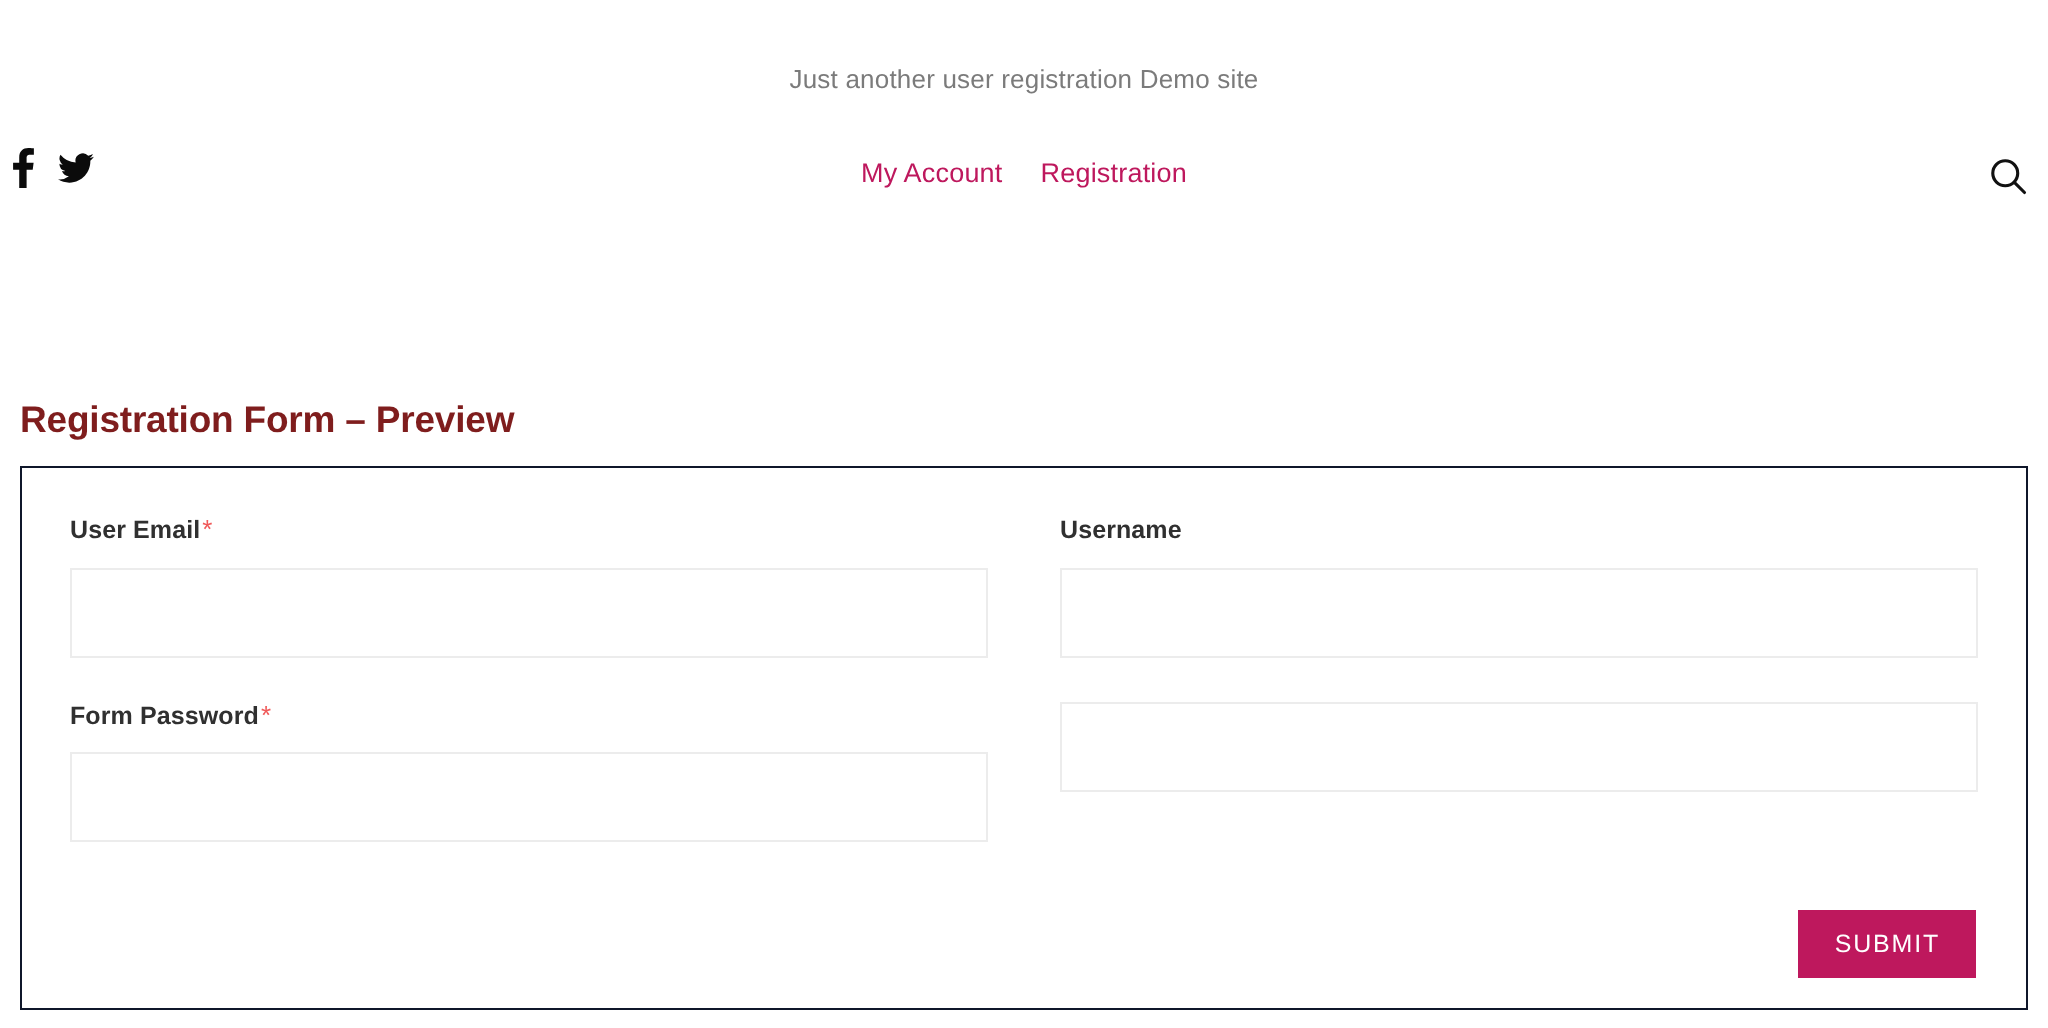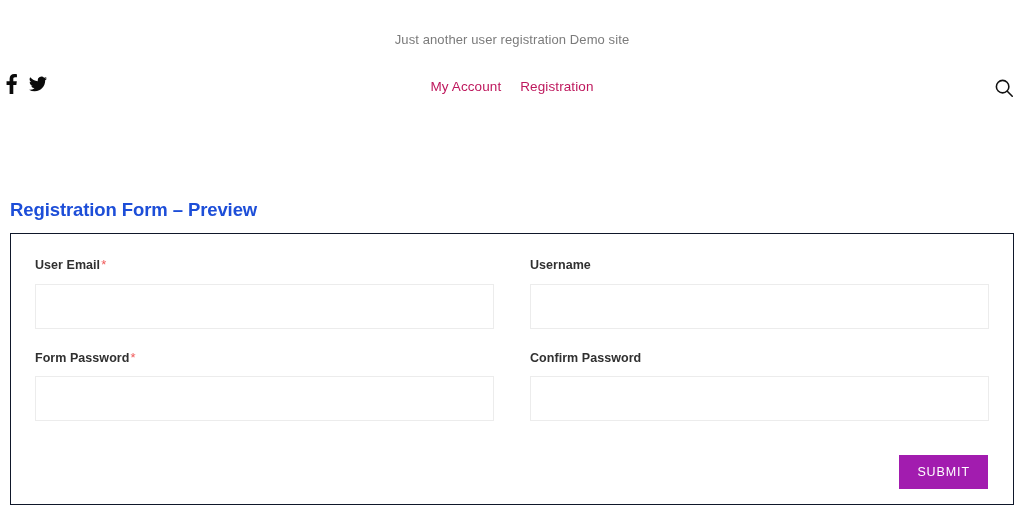--- a/index.html
+++ b/index.html
@@ -90,21 +90,21 @@
   }
   .search-btn svg { display: block; }
 
   
   .page-title {
     position: absolute;
     left: 10px;
     top: 199px;
     font-size: 18.5px;
     font-weight: bold;
-    color: #1d4ed8;
+    color: #7f1d1d;
     letter-spacing: -0.1px;
     line-height: 1.2;
     margin: 0;
   }
 
   
   .form-panel {
     position: absolute;
     left: 10px;
     top: 233px;
@@ -162,21 +162,21 @@
   }
   .field input::placeholder { color: #b9b9b9; }
 
   .form-actions {
     position: absolute;
     right: 25px;
     top: 221px;
   }
   .submit-btn {
     display: inline-block;
-    background: #a21caf;
+    background: #be185d;
     color: #ffffff;
     border: 0;
     border-radius: 0;
     height: 34px;
     padding: 0 18px;
     font-size: 12.5px;
     font-weight: normal;
     letter-spacing: 0.9px;
     font-family: "Liberation Sans", sans-serif;
     cursor: pointer;
@@ -239,23 +239,20 @@
     </div>
 
     <div class="field">
       <label>
         <span>Form Password</span><span class="req">*</span>
       </label>
       <input type="password" placeholder="" style="">
     </div>
 
     <div class="field right">
-      <label>
-        <span>Confirm Password</span><span class="req"></span>
-      </label>
       <input type="password" placeholder="" style="">
     </div>
 
   </div>
 
   <div class="form-actions">
     <button class="submit-btn">SUBMIT</button>
   </div>
 
 </div>

